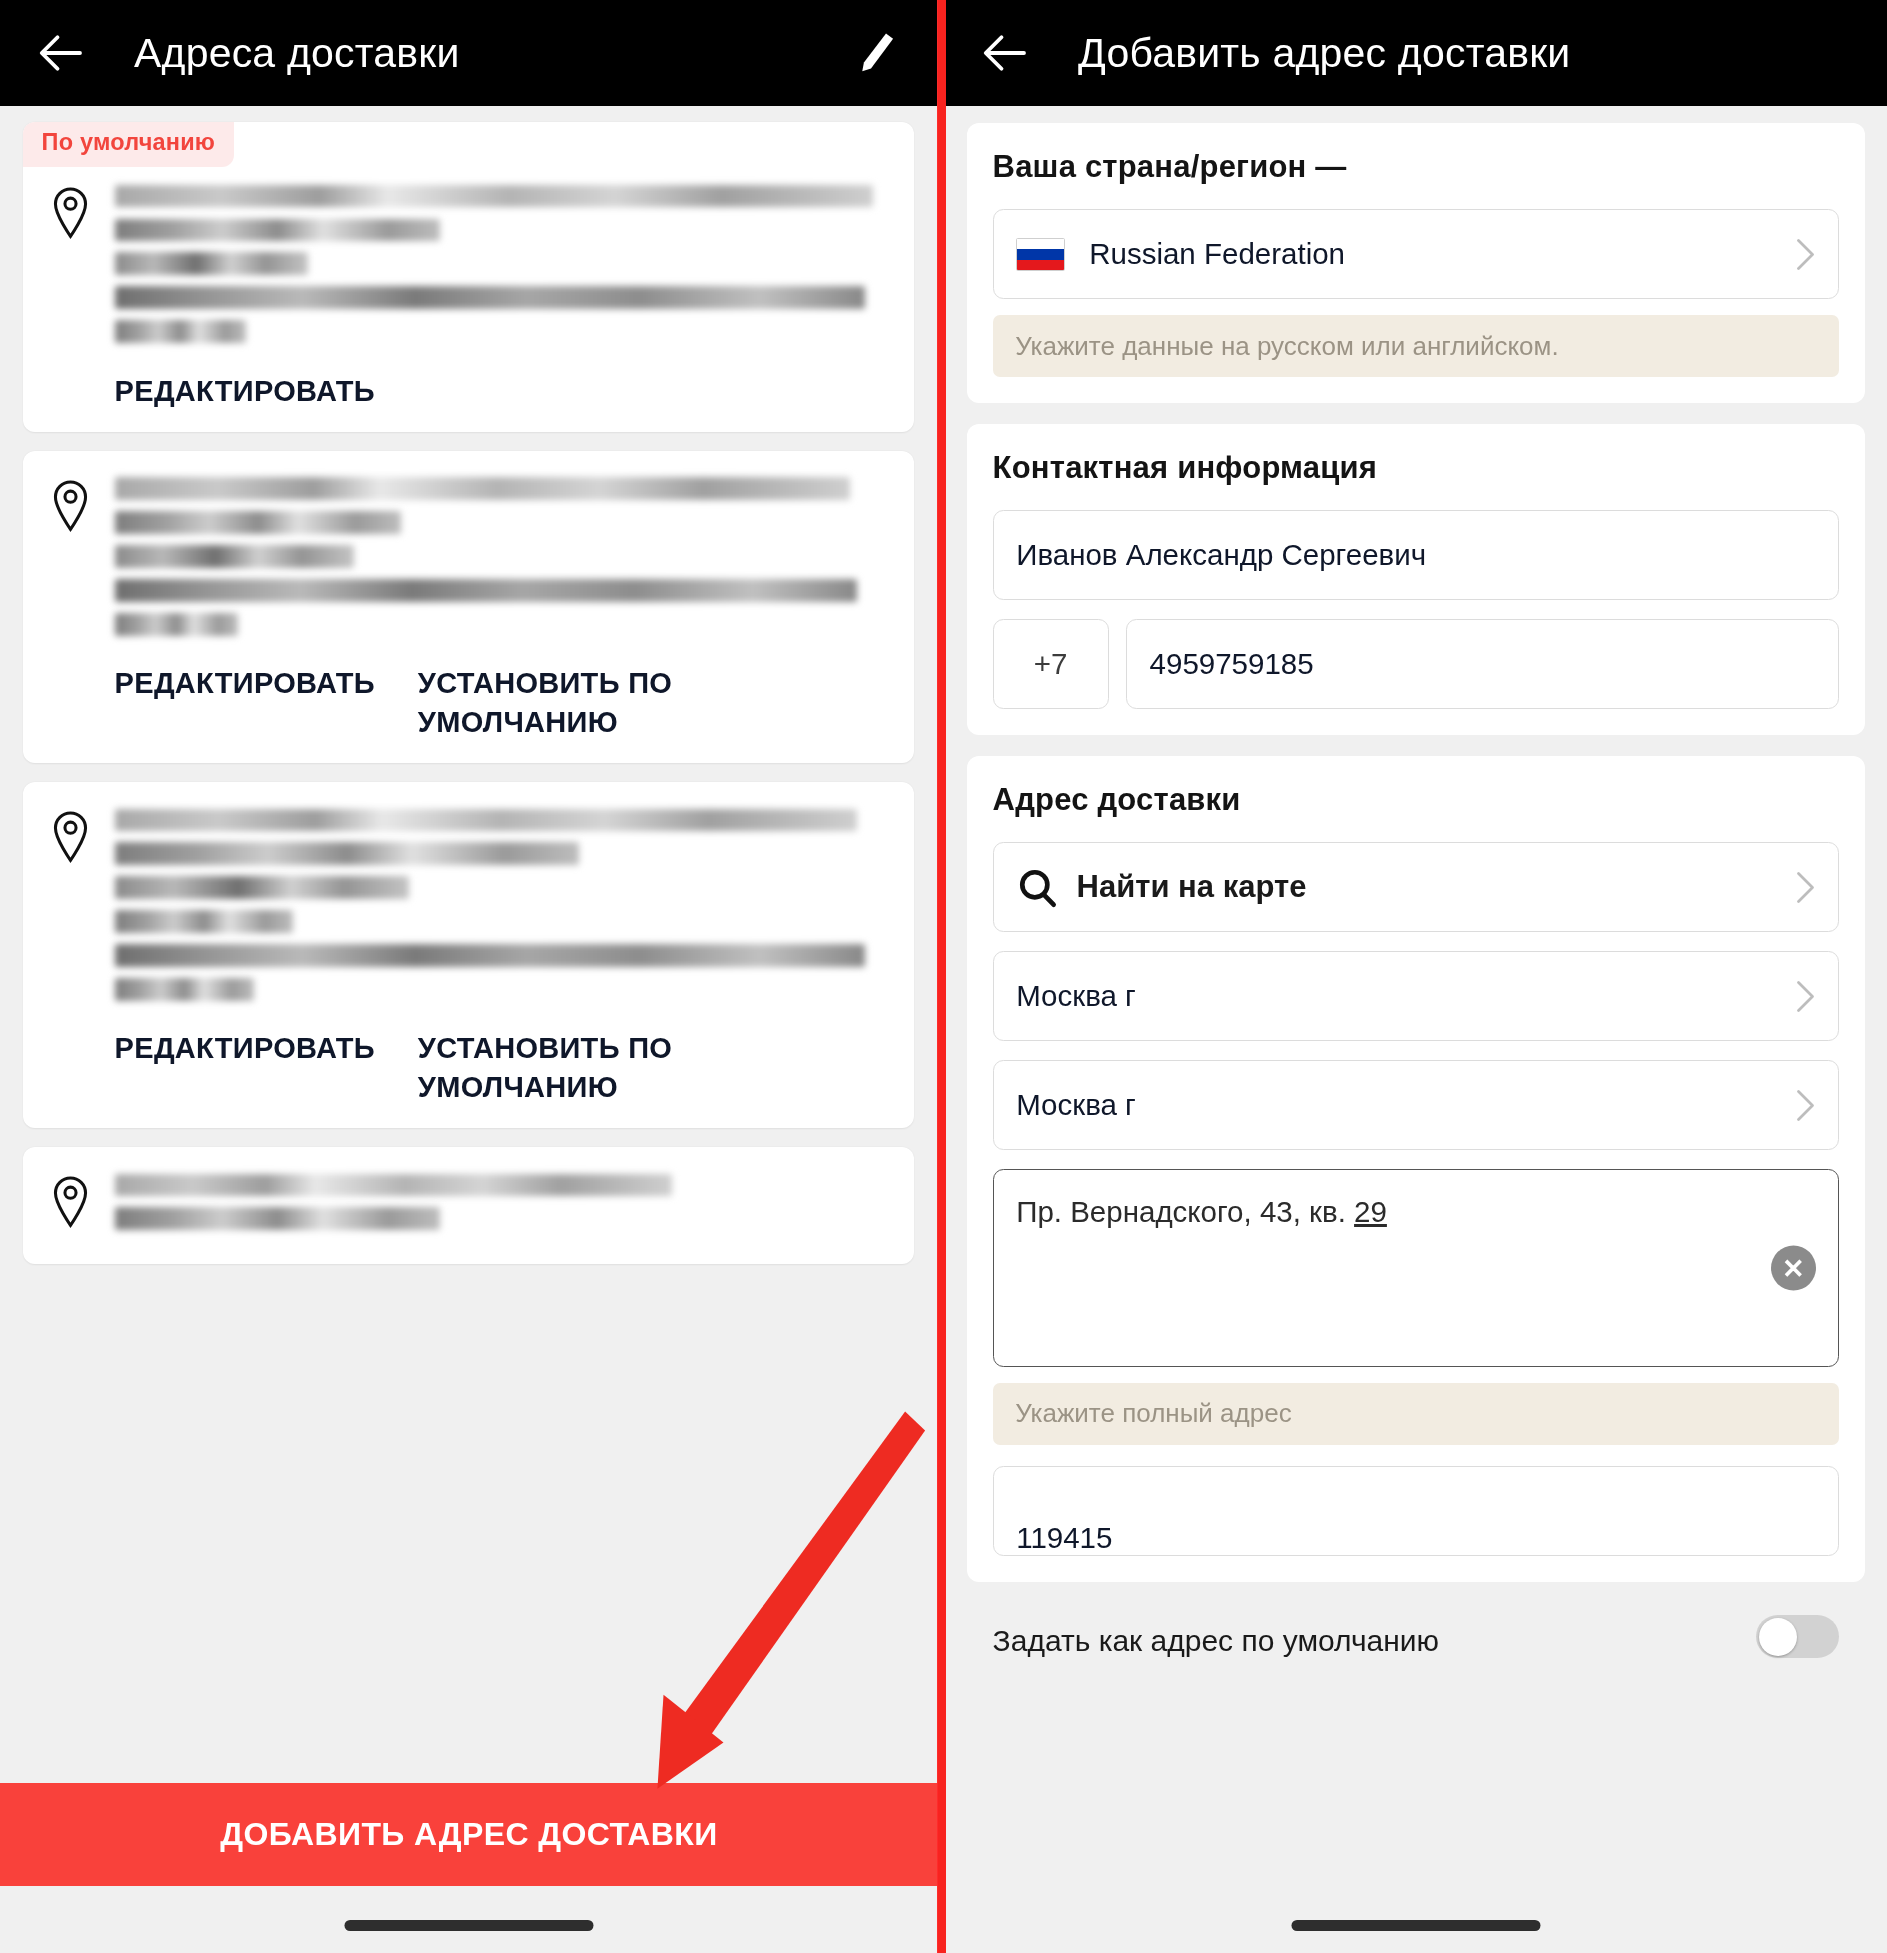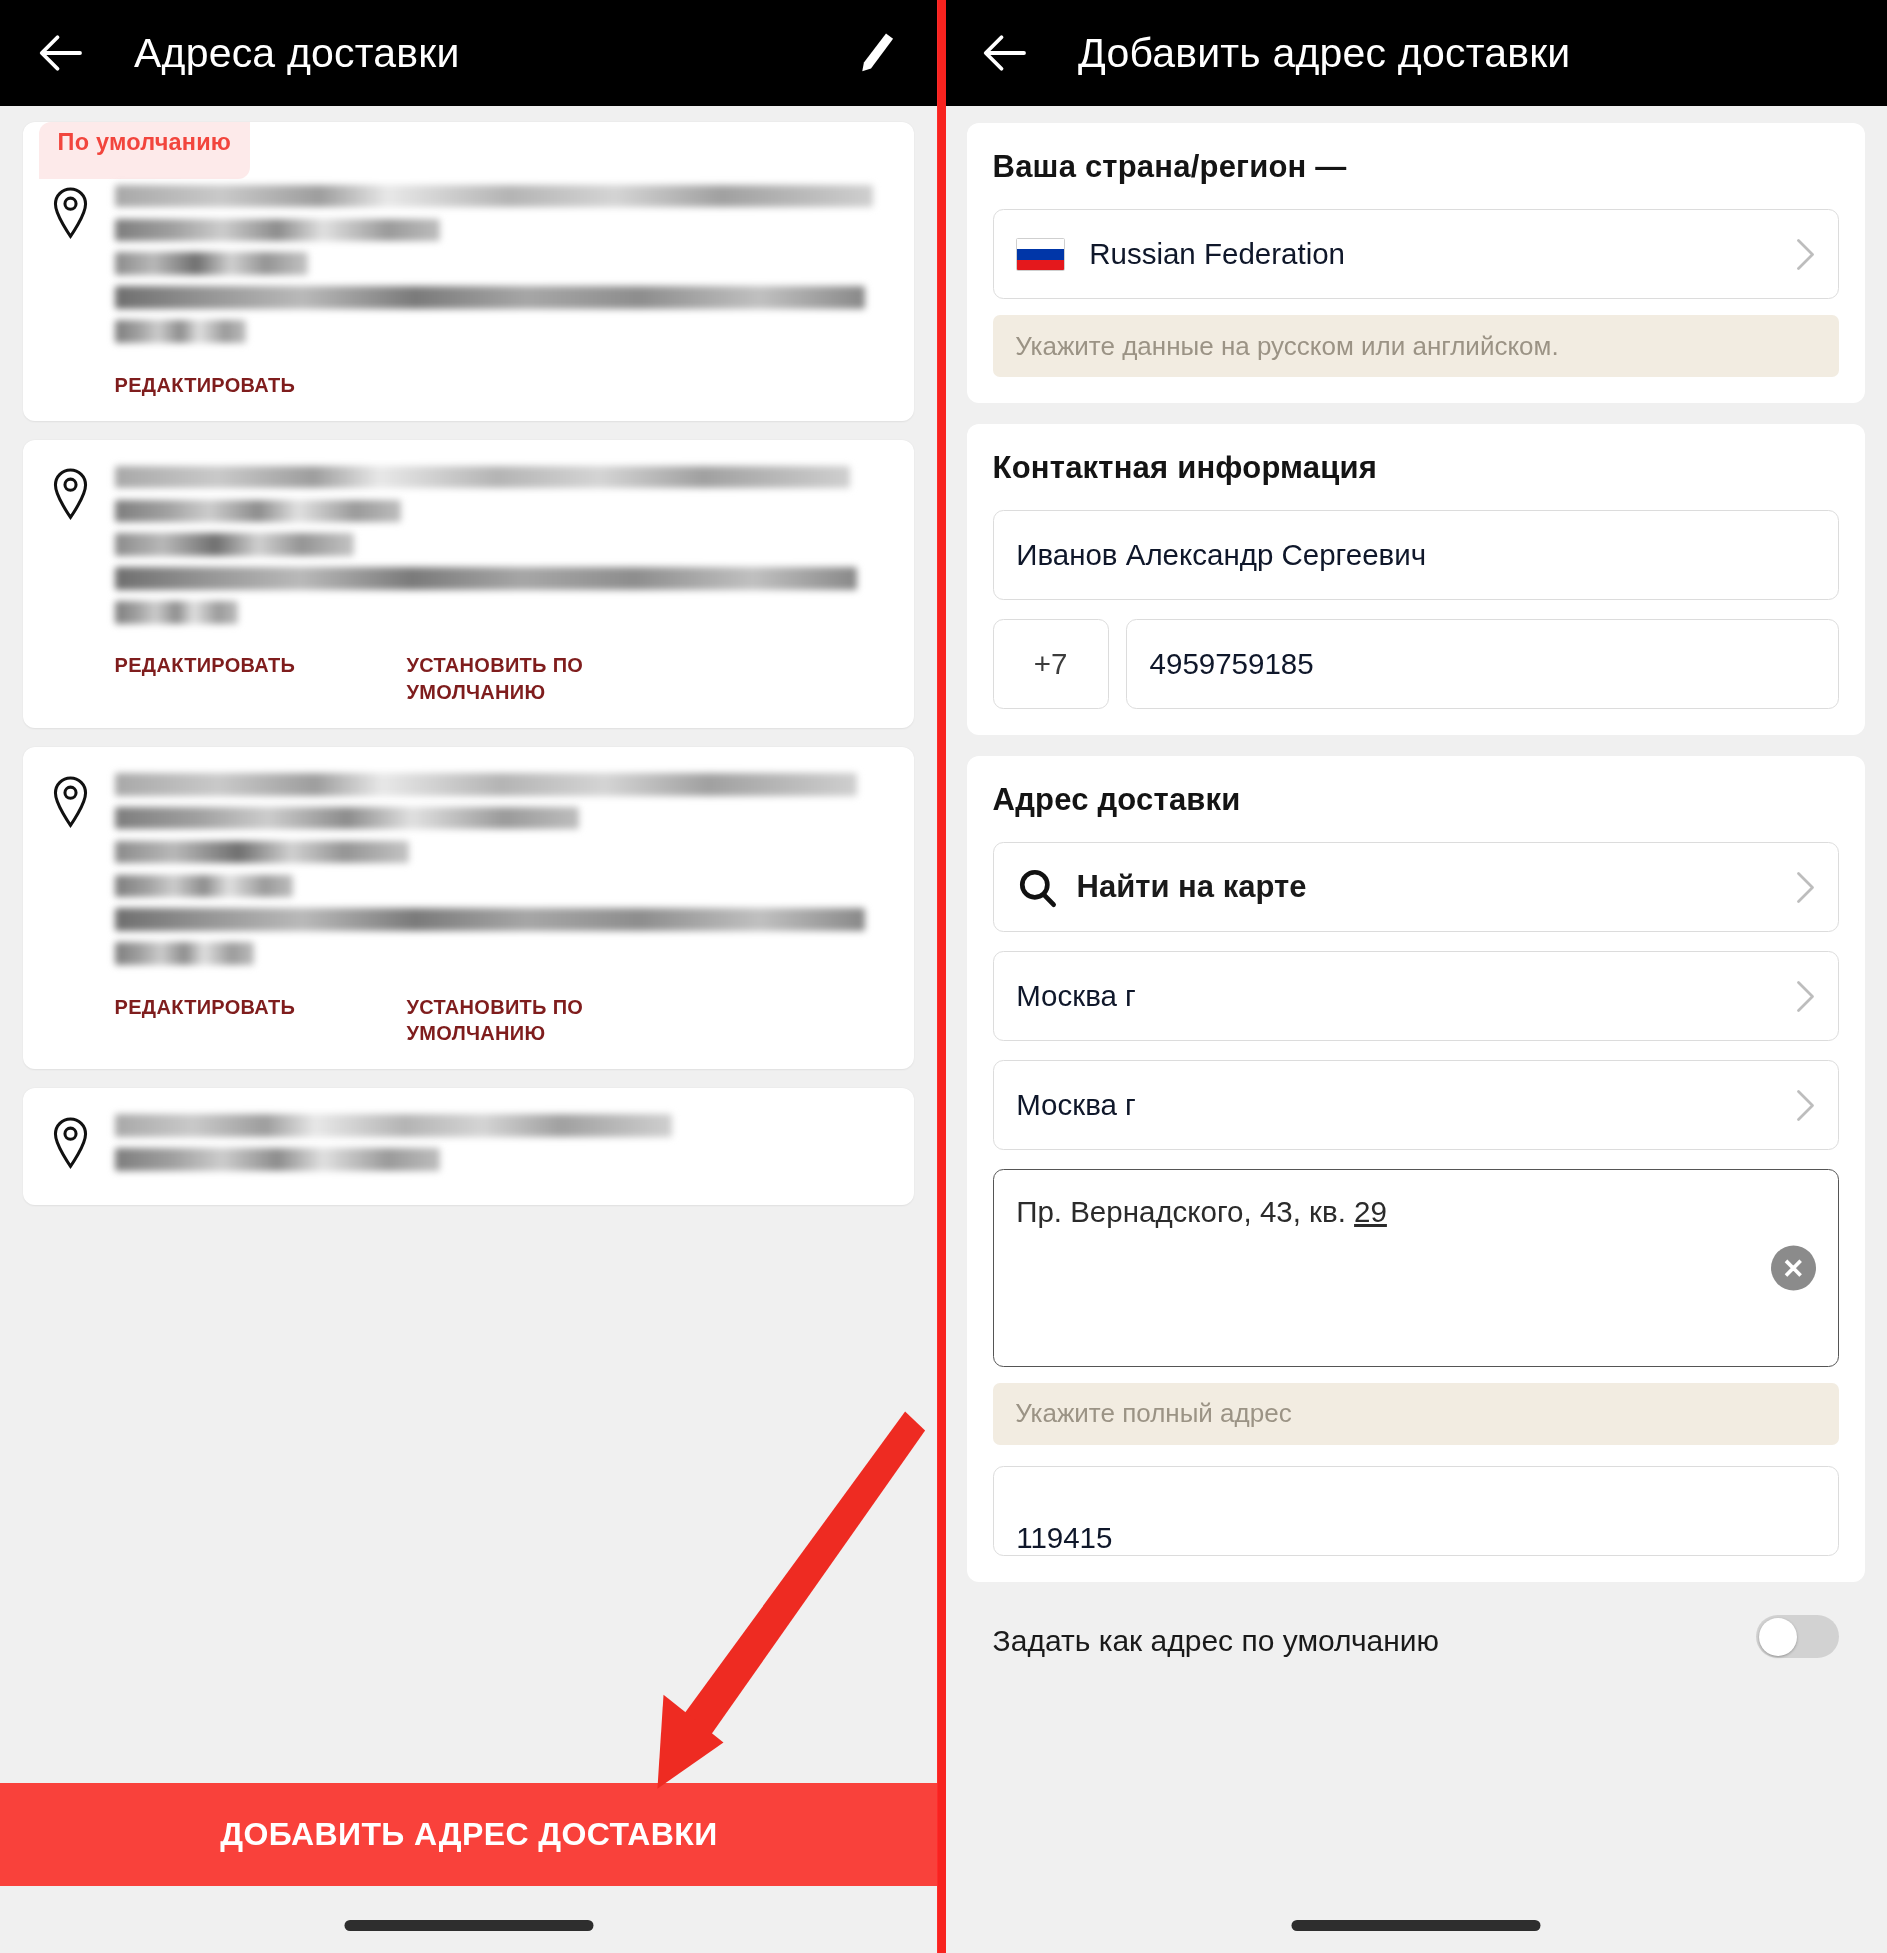--- a/index.html
+++ b/index.html
@@ -58,44 +58,44 @@
   .addr-card {
     position: relative;
     background: #ffffff;
     border-radius: 12px;
     margin-top: 19px;
     padding: 22.6px 26px 22.6px 26px;
     box-shadow: 0 0.9px 1.7px rgba(0,0,0,.07);
   }
   .addr-card:first-child { margin-top: 15.6px; }
   .badge-default {
-    position: absolute; top: 0; left: 16px;
+    position: absolute; top: 0; left: 0;
     background: #fdeaea; color: #f2453d;
     font-size: 23.5px; font-weight: 700;
-    padding: 7px 19px 23px 19px;
+    padding: 7px 19px 11px 19px;
     border-radius: 12px 0 12px 0;
     letter-spacing: 0.2px;
   }
   .card-body { display: flex; gap: 19px; }
   .pin { flex: 0 0 auto; padding-top: 5.2px; width: 47px; }
   .blur-lines { flex: 1 1 auto; padding-top: 3.5px; }
   .bl {
     height: 22.6px; border-radius: 2.6px; margin-bottom: 11.3px;
     filter: blur(3.5px);
   }
   .bl.g1 { background: linear-gradient(90deg,#a8a8a8 0%,#c9c9c9 14%,#9d9d9d 27%,#e8e8e8 36%,#b4b4b4 52%,#d4d4d4 66%,#a0a0a0 80%,#cfcfcf 100%); }
   .bl.g2 { background: linear-gradient(90deg,#7d7d7d 0%,#a0a0a0 18%,#cccccc 33%,#8c8c8c 50%,#e0e0e0 64%,#9a9a9a 84%,#bdbdbd 100%); }
   .bl.g3 { background: linear-gradient(90deg,#8a8a8a 0%,#b8b8b8 20%,#6f6f6f 42%,#d0d0d0 60%,#949494 78%,#c4c4c4 100%); }
   .bl.g4 { background: linear-gradient(90deg,#6e6e6e 0%,#949494 12%,#b9b9b9 25%,#7a7a7a 40%,#a6a6a6 55%,#8d8d8d 70%,#c0c0c0 86%,#888888 100%); }
   .card-actions {
     display: flex; margin-top: 17.4px; padding-left: 66px;
     gap: 43px;
   }
   .act-link {
-    color: #7f1d1d; font-size: 20px; font-weight: 700;
+    color: #0f172a; font-size: 29px; font-weight: 700;
     letter-spacing: 0.3px; cursor: pointer; line-height: 1.32;
   }
   .act-link.w1 { min-width: 249px; }
   .act-link.w2 { max-width: 261px; }
 
   
   .cta {
     position: absolute; left: 0; bottom: 68px;
     width: 938px; height: 103px;
     background: #f9413b;

